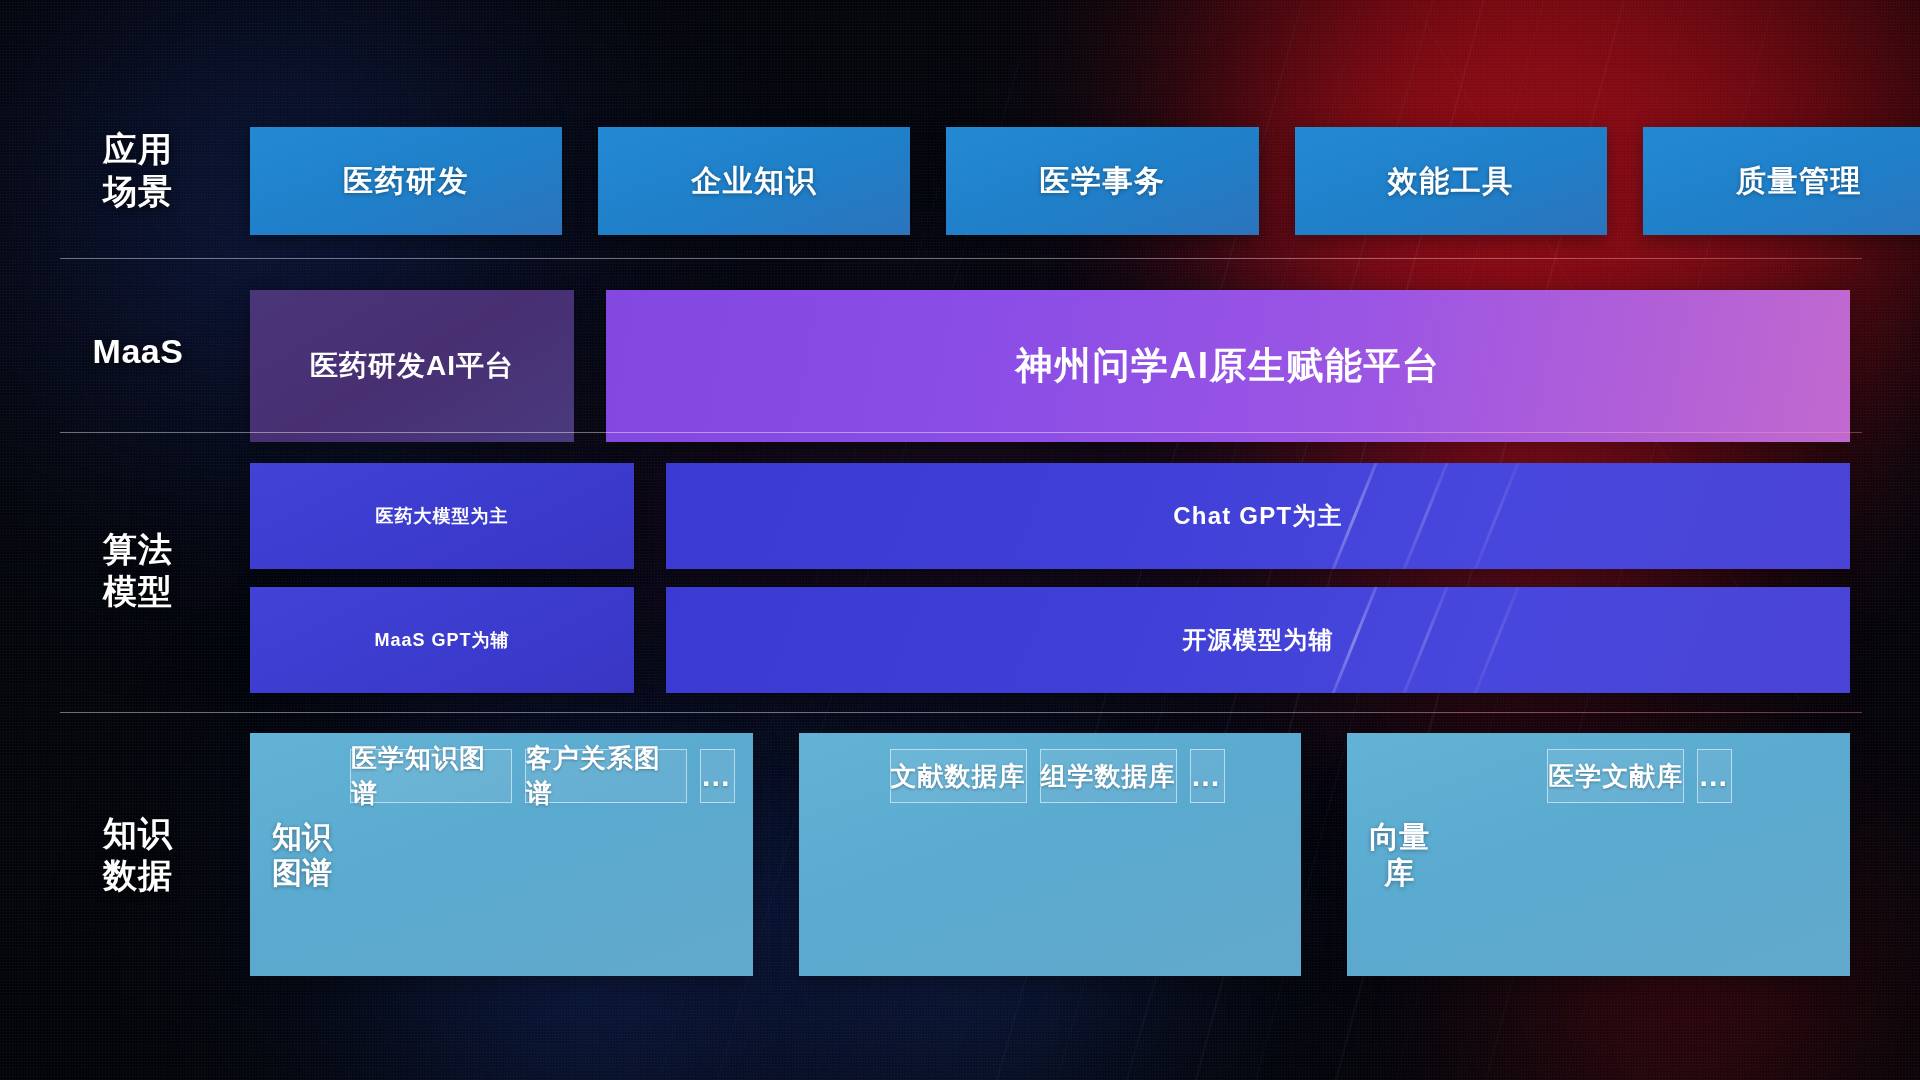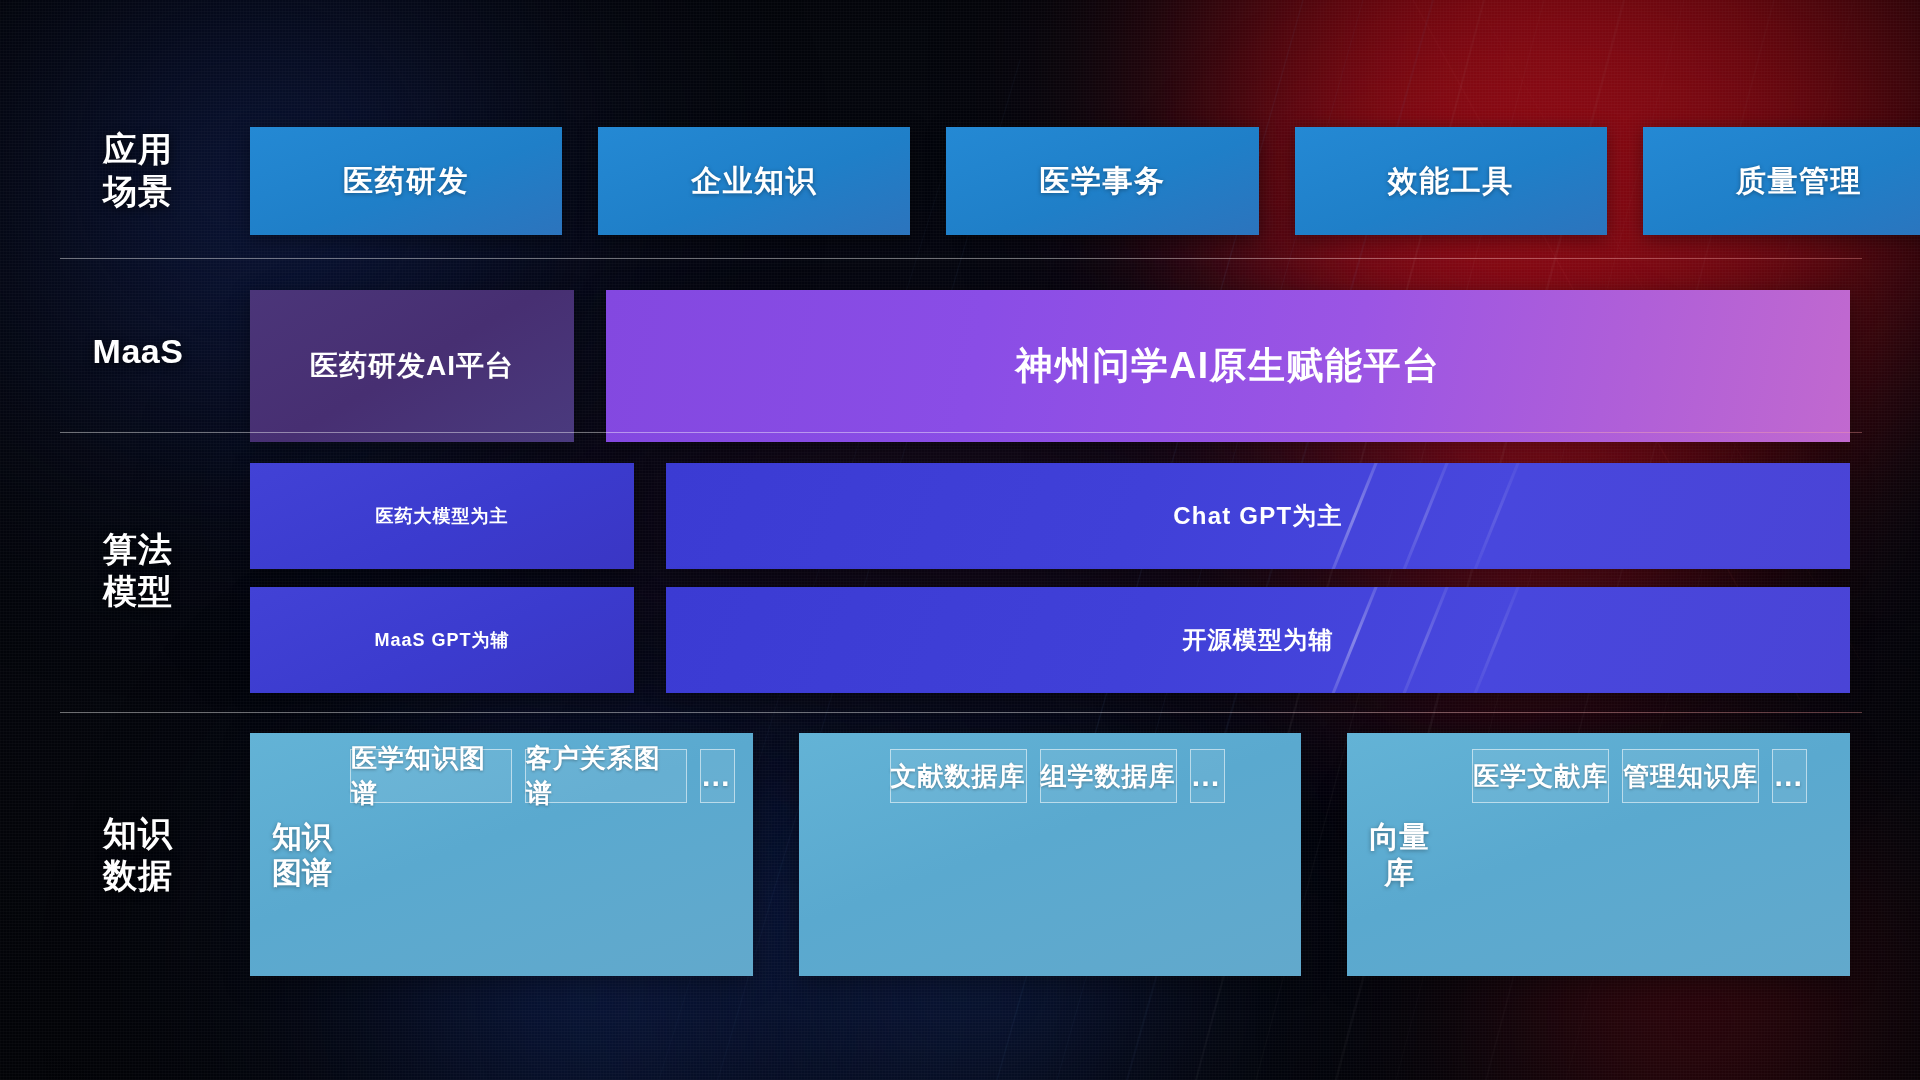--- a/index.html
+++ b/index.html
@@ -243,19 +243,18 @@
         <div class="kitem">文献数据库</div>
         <div class="kitem">组学数据库</div>
         <div class="kitem dots">…</div>
       </div>
     </div>
 
     <div class="kpanel">
       <div class="kpanel-label">向量库</div>
       <div class="kitems">
         <div class="kitem">医学文献库</div>
-        <div class="kitem">管理知识库</div>
         <div class="kitem dots">…</div>
       </div>
     </div>
 
   </div>
 </div>
 
 </body></html>

